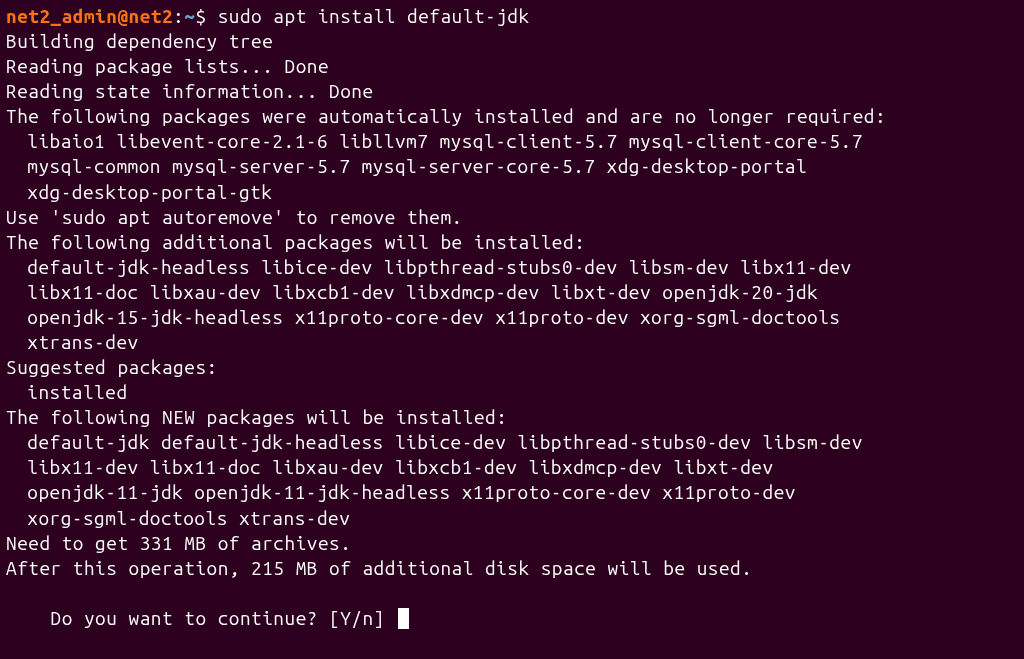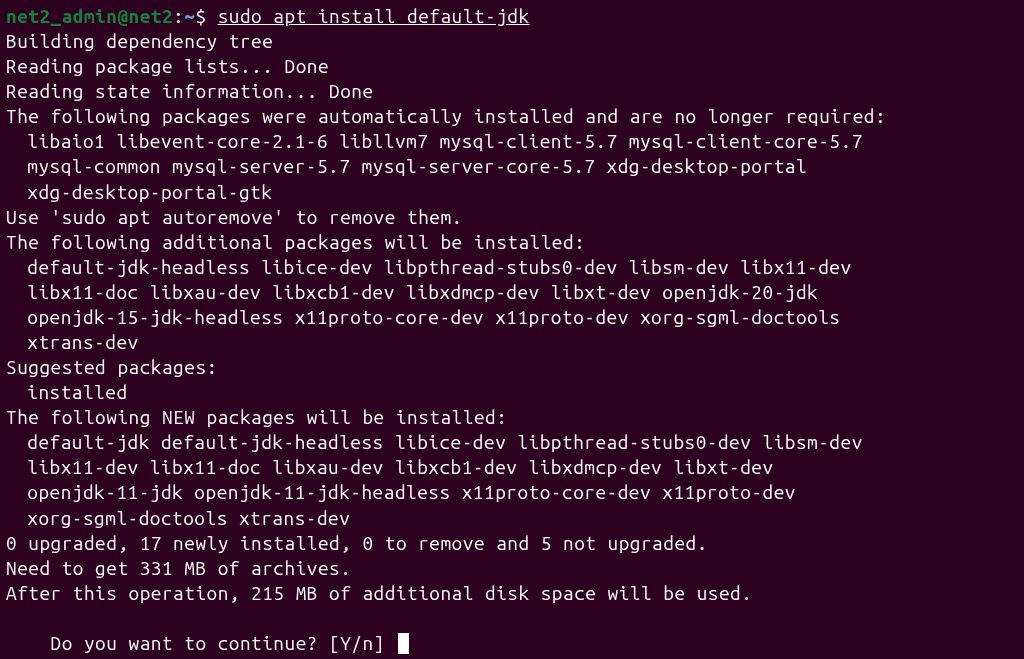--- a/index.html
+++ b/index.html
@@ -13,33 +13,32 @@
       font-size: 19px;
       line-height: 1.32;
       color: #ffffff;
       padding: 4px 6px;
       width: 1024px;
       height: 659px;
       overflow: hidden;
       letter-spacing: 0.5px;
     }
     .prompt-user {
-      color: #15803d;
+      color: #f97316;
       font-weight: bold;
     }
     .prompt-sep {
       color: #ffffff;
     }
     .prompt-path {
       color: #729fcf;
       font-weight: bold;
     }
     .command {
       color: #ffffff;
-      text-decoration: underline;
     }
     .output-line {
       color: #ffffff;
       white-space: pre-wrap;
     }
     .indent {
       padding-left: 2ch;
     }
     .cursor {
       display: inline-block;
@@ -74,19 +73,18 @@
   <div class="output-line indent">libx11-doc libxau-dev libxcb1-dev libxdmcp-dev libxt-dev openjdk-20-jdk</div>
   <div class="output-line indent">openjdk-15-jdk-headless x11proto-core-dev x11proto-dev xorg-sgml-doctools</div>
   <div class="output-line indent">xtrans-dev</div>
   <div class="output-line">Suggested packages:</div>
   <div class="output-line indent">installed</div>
   <div class="output-line">The following NEW packages will be installed:</div>
   <div class="output-line indent">default-jdk default-jdk-headless libice-dev libpthread-stubs0-dev libsm-dev</div>
   <div class="output-line indent">libx11-dev libx11-doc libxau-dev libxcb1-dev libxdmcp-dev libxt-dev</div>
   <div class="output-line indent">openjdk-11-jdk openjdk-11-jdk-headless x11proto-core-dev x11proto-dev</div>
   <div class="output-line indent">xorg-sgml-doctools xtrans-dev</div>
-  <div class="output-line">0 upgraded, 17 newly installed, 0 to remove and 5 not upgraded.</div>
   <div class="output-line">Need to get 331 MB of archives.</div>
   <div class="output-line">After this operation, 215 MB of additional disk space will be used.</div>
   <div class="output-line">
     <span>Do you want to continue? [Y/n] </span><span class="cursor"></span>
   </div>
 </div>
 
 </body></html>

